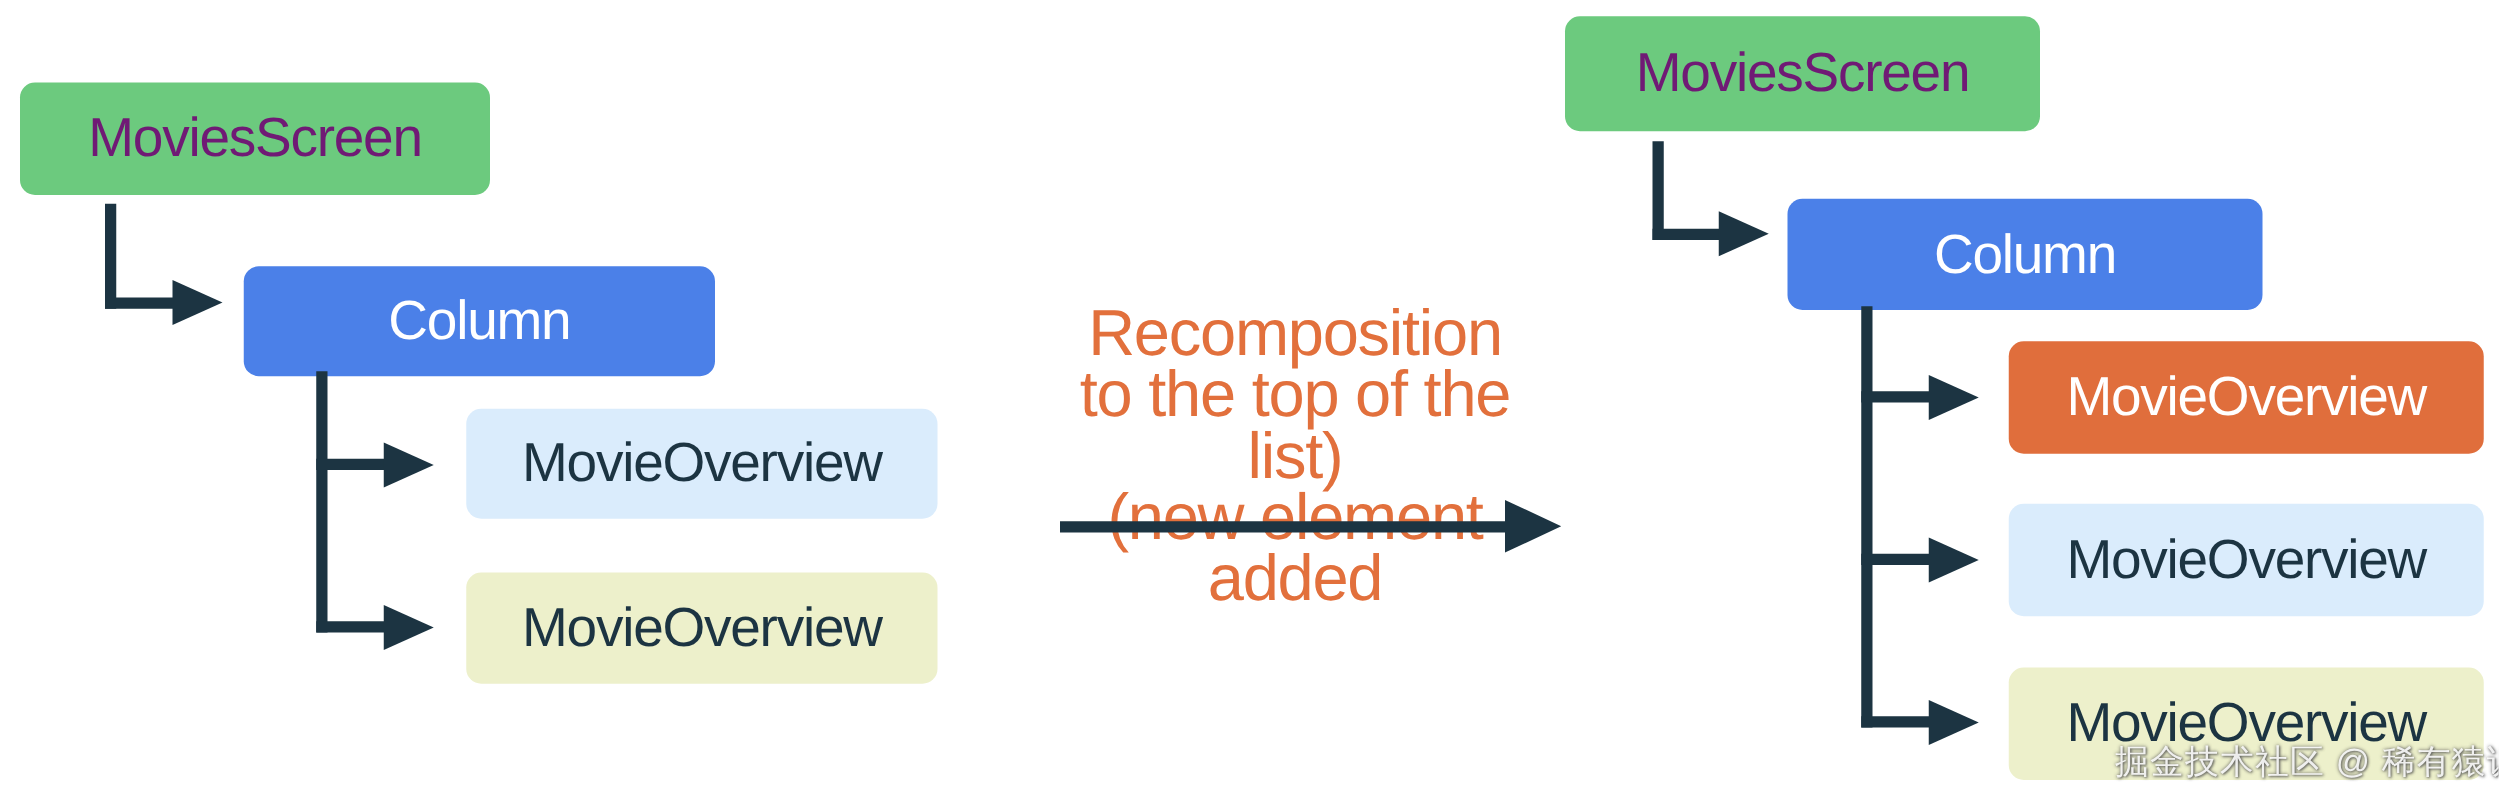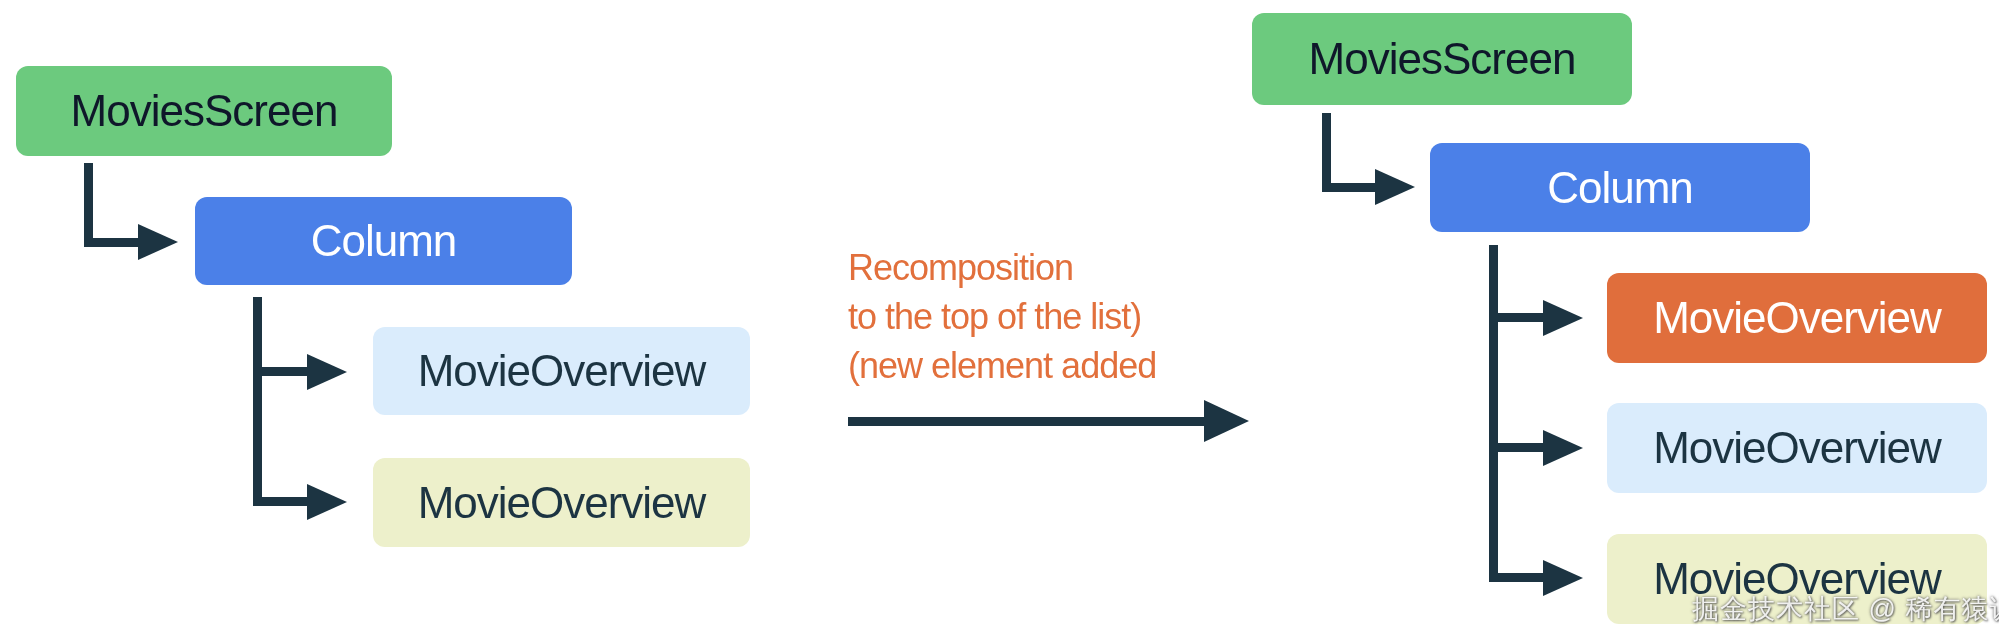--- a/index.html
+++ b/index.html
@@ -11,45 +11,46 @@
     font-family:"Liberation Sans", sans-serif;
   }
   .box{
     position:absolute;
     border-radius:12px;
     display:flex;align-items:center;justify-content:center;
     font-size:44px;
     letter-spacing:-1px;
     white-space:nowrap;
   }
-  .green{background:var(--root-green);color:#0f172a;}
-  .blue{background:var(--column-blue);color:#ffffff;}
+  .green{background:var(--root-green);color:#701a75;}
+  .blue{background:var(--column-blue);color:#ffffff;margin-top:16px;}
   .orange{background:var(--new-orange);color:#ffffff;}
   .lightblue{background:var(--item-blue);color:var(--navy);}
   .paleyellow{background:var(--item-yellow);color:var(--navy);}
   .vline,.hline{position:absolute;background:var(--navy);}
   .vline{width:9px;}
   .hline{height:9px;}
   .arrowhead{
     position:absolute;width:0;height:0;
     border-top:18px solid transparent;
     border-bottom:18px solid transparent;
     border-left:40px solid var(--navy);
   }
   .big-arrowhead{
     position:absolute;width:0;height:0;
     border-top:21px solid transparent;
     border-bottom:21px solid transparent;
     border-left:45px solid var(--navy);
   }
   #caption{
     position:absolute;
-    left:848px;top:243px;width:432px;
+    left:820px;top:243px;width:432px;
+    text-align:center;
     color:var(--caption-orange);
-    font-size:36px;line-height:49px;
+    font-size:52px;line-height:49px;
     letter-spacing:-1px;
   }
   #caption span{display:block;}
   #watermark{
     position:absolute;
     left:1692px;top:591px;
     font-size:27px;
     letter-spacing:1px;
     color:rgba(255,255,255,0.88);
     text-shadow:0 0 3px rgba(85,85,85,0.95), 1px 1px 2px rgba(70,70,70,0.7);

